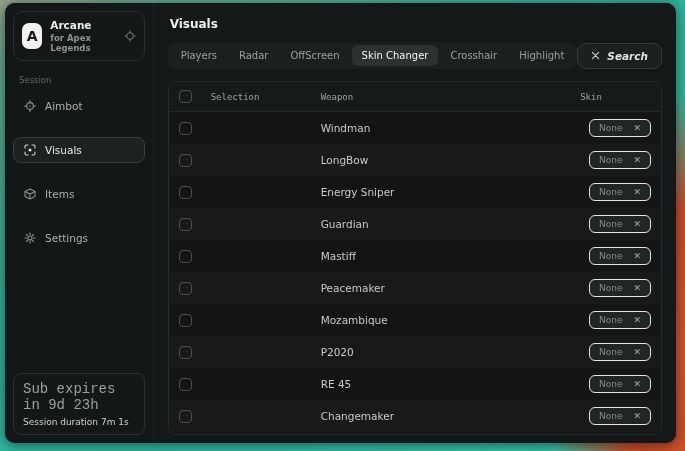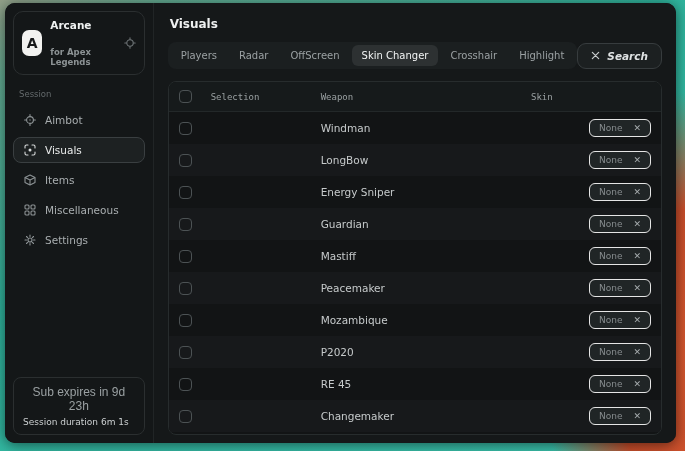--- a/index.html
+++ b/index.html
@@ -14,36 +14,36 @@
     box-shadow:0 2px 14px rgba(0,0,0,.55); }
 
   
   .sidebar { width:168px; background:#141718; border-right:1px solid #212526;
     display:flex; flex-direction:column; padding:8px; }
   .side-header { border:1px solid #2b2f30; border-radius:10px; padding:7px 8px;
     display:flex; align-items:center; gap:8px; }
   .logo { width:26px; height:26px; background:#f2f2f0; border-radius:7px;
     display:flex; align-items:center; justify-content:center;
     color:#17191a; font-weight:bold; font-size:14px; }
-  .side-titles { display:flex; flex-direction:column; gap:16px; }
+  .side-titles { display:flex; flex-direction:column; gap:2px; }
   .app-name { font-size:10.5px; font-weight:bold; color:#f0f2f2; }
   .app-sub { font-size:8.5px; color:#8d9395;font-weight:bold; }
   .side-header .hdr-ico { margin-left:auto; color:#6d7375; display:flex; }
   .cat-label { font-size:8.5px; color:#646a6c; margin:14px 6px 8px; }
-  .nav { display:flex; flex-direction:column; gap:4px; }
+  .nav { display:flex; flex-direction:column; gap:18px; }
   .nav-item { display:flex; align-items:center; gap:9px; padding:6px 10px;
     border-radius:8px; color:#a9aeb0; font-size:10.5px; border:1px solid transparent;
     cursor:pointer; }
   .nav-item .ico { display:flex; color:#8d9395; }
   .nav-item.active { background:#1d2122; border-color:#3a3f41; color:#e9ebeb; }
   .nav-item.active .ico { color:#d8dbdb; }
   .status-card { margin-top:auto; border:1px solid #2b2f30; border-radius:8px;
     padding:7px 9px; }
-  .status-line1 { font-family:Liberation Sans, sans-serif;
-    font-size:12px; color:#9aa0a2;text-align:center; }
+  .status-line1 { font-family:Liberation Mono, monospace;
+    font-size:14px; color:#9aa0a2; }
   .status-line2 { font-size:9px; color:#ccd0d1; margin-top:4px; }
 
   
   .main { flex:1; background:#151819; display:flex; flex-direction:column;
     padding:10px 14px 8px; }
   .main-title { font-size:12px; font-weight:bold; color:#eef0f0; margin:4px 0 11px 2px; }
   .toolbar { display:flex; align-items:center; justify-content:space-between; }
   .tabs { display:flex; align-items:center; background:#1b1f20; border-radius:8px;
     padding:3px; gap:2px; }
   .tab { padding:5px 10px; font-size:10px; color:#9ba1a3; border-radius:6px;
@@ -53,21 +53,21 @@
     background:#1c2021; color:#dfe2e3; font-size:10.5px; font-weight:bold;
     padding:6px 13px; border-radius:9px; cursor:pointer;font-style:italic; }
   .search-btn .ico { display:flex; color:#c3c7c8; }
 
   .table { margin-top:12px; border:1px solid #272c2d; border-radius:8px;
     overflow:hidden; display:flex; flex-direction:column; flex:1; background:#121415; }
   .thead { display:grid; grid-template-columns:32px 110px 1fr 120px; align-items:center;
     height:30px; padding:0 10px; background:#161a1b; border-bottom:1px solid #232829;
     font-family:"DejaVu Sans Mono","Liberation Mono",monospace; font-size:9px;
     color:#9aa0a2; }
-  .th-skin { text-align:left; }
+  .th-skin { text-align:center; }
   .t-row { display:grid; grid-template-columns:32px 110px 1fr 120px; align-items:center;
     height:32px; padding:0 10px; }
   .t-row:nth-child(odd) { background:#121415; }
   .t-row:nth-child(even) { background:#17191b; }
   .checkbox { width:13px; height:13px; border:1.5px solid #4c5254; border-radius:4px;
     background:transparent; cursor:pointer; }
   .weapon { font-size:10.5px; color:#c6cacb; }
   .skin-cell { display:flex; justify-content:flex-end; }
   .badge { display:inline-flex; align-items:center; gap:11px; background:#202526;
     border:1px solid #e5e5e5; border-radius:6px; padding:3px 9px; cursor:pointer; }
@@ -122,43 +122,32 @@
           <span class="ico">
             <svg width="12" height="12" viewBox="0 0 12 12" fill="none" stroke="currentColor" stroke-width="1.1" stroke-linejoin="round">
               <path d="M6 1l5 2.5v5L6 11 1 8.5v-5Z"></path>
                 <path d="M1 3.5 6 6l5-2.5M6 6v5"></path>
             </svg>
           </span>
           <span>Items</span>
         </div>
         <div class="nav-item">
           <span class="ico">
-            <svg width="12" height="12" viewBox="0 0 12 12" fill="none" stroke="currentColor" stroke-width="1.1">
-              <rect x="1" y="1" width="4" height="4" rx="1"></rect>
-                <rect x="7" y="1" width="4" height="4" rx="1"></rect>
-              <rect x="1" y="7" width="4" height="4" rx="1"></rect>
-                <rect x="7" y="7" width="4" height="4" rx="1"></rect>
-            </svg>
-          </span>
-          <span>Miscellaneous</span>
-        </div>
-        <div class="nav-item">
-          <span class="ico">
             <svg width="12" height="12" viewBox="0 0 12 12" fill="none" stroke="currentColor" stroke-width="1.1" stroke-linecap="round">
               <circle cx="6" cy="6" r="2"></circle>
               <path d="M6 1v1.5M6 9.5V11M1 6h1.5M9.5 6H11M2.5 2.5l1.1 1.1M8.4 8.4l1.1 1.1M9.5 2.5 8.4 3.6M3.6 8.4 2.5 9.5"></path>
             </svg>
           </span>
           <span>Settings</span>
         </div>
       </div>
 
       <div class="status-card">
         <div class="status-line1">Sub expires in 9d 23h</div>
-        <div class="status-line2">Session duration 6m 1s</div>
+        <div class="status-line2">Session duration 7m 1s</div>
       </div>
     </div>
 
     <div class="main">
       <div class="main-title">Visuals</div>
 
       <div class="toolbar">
         <div class="tabs">
 
             <div class="tab">

